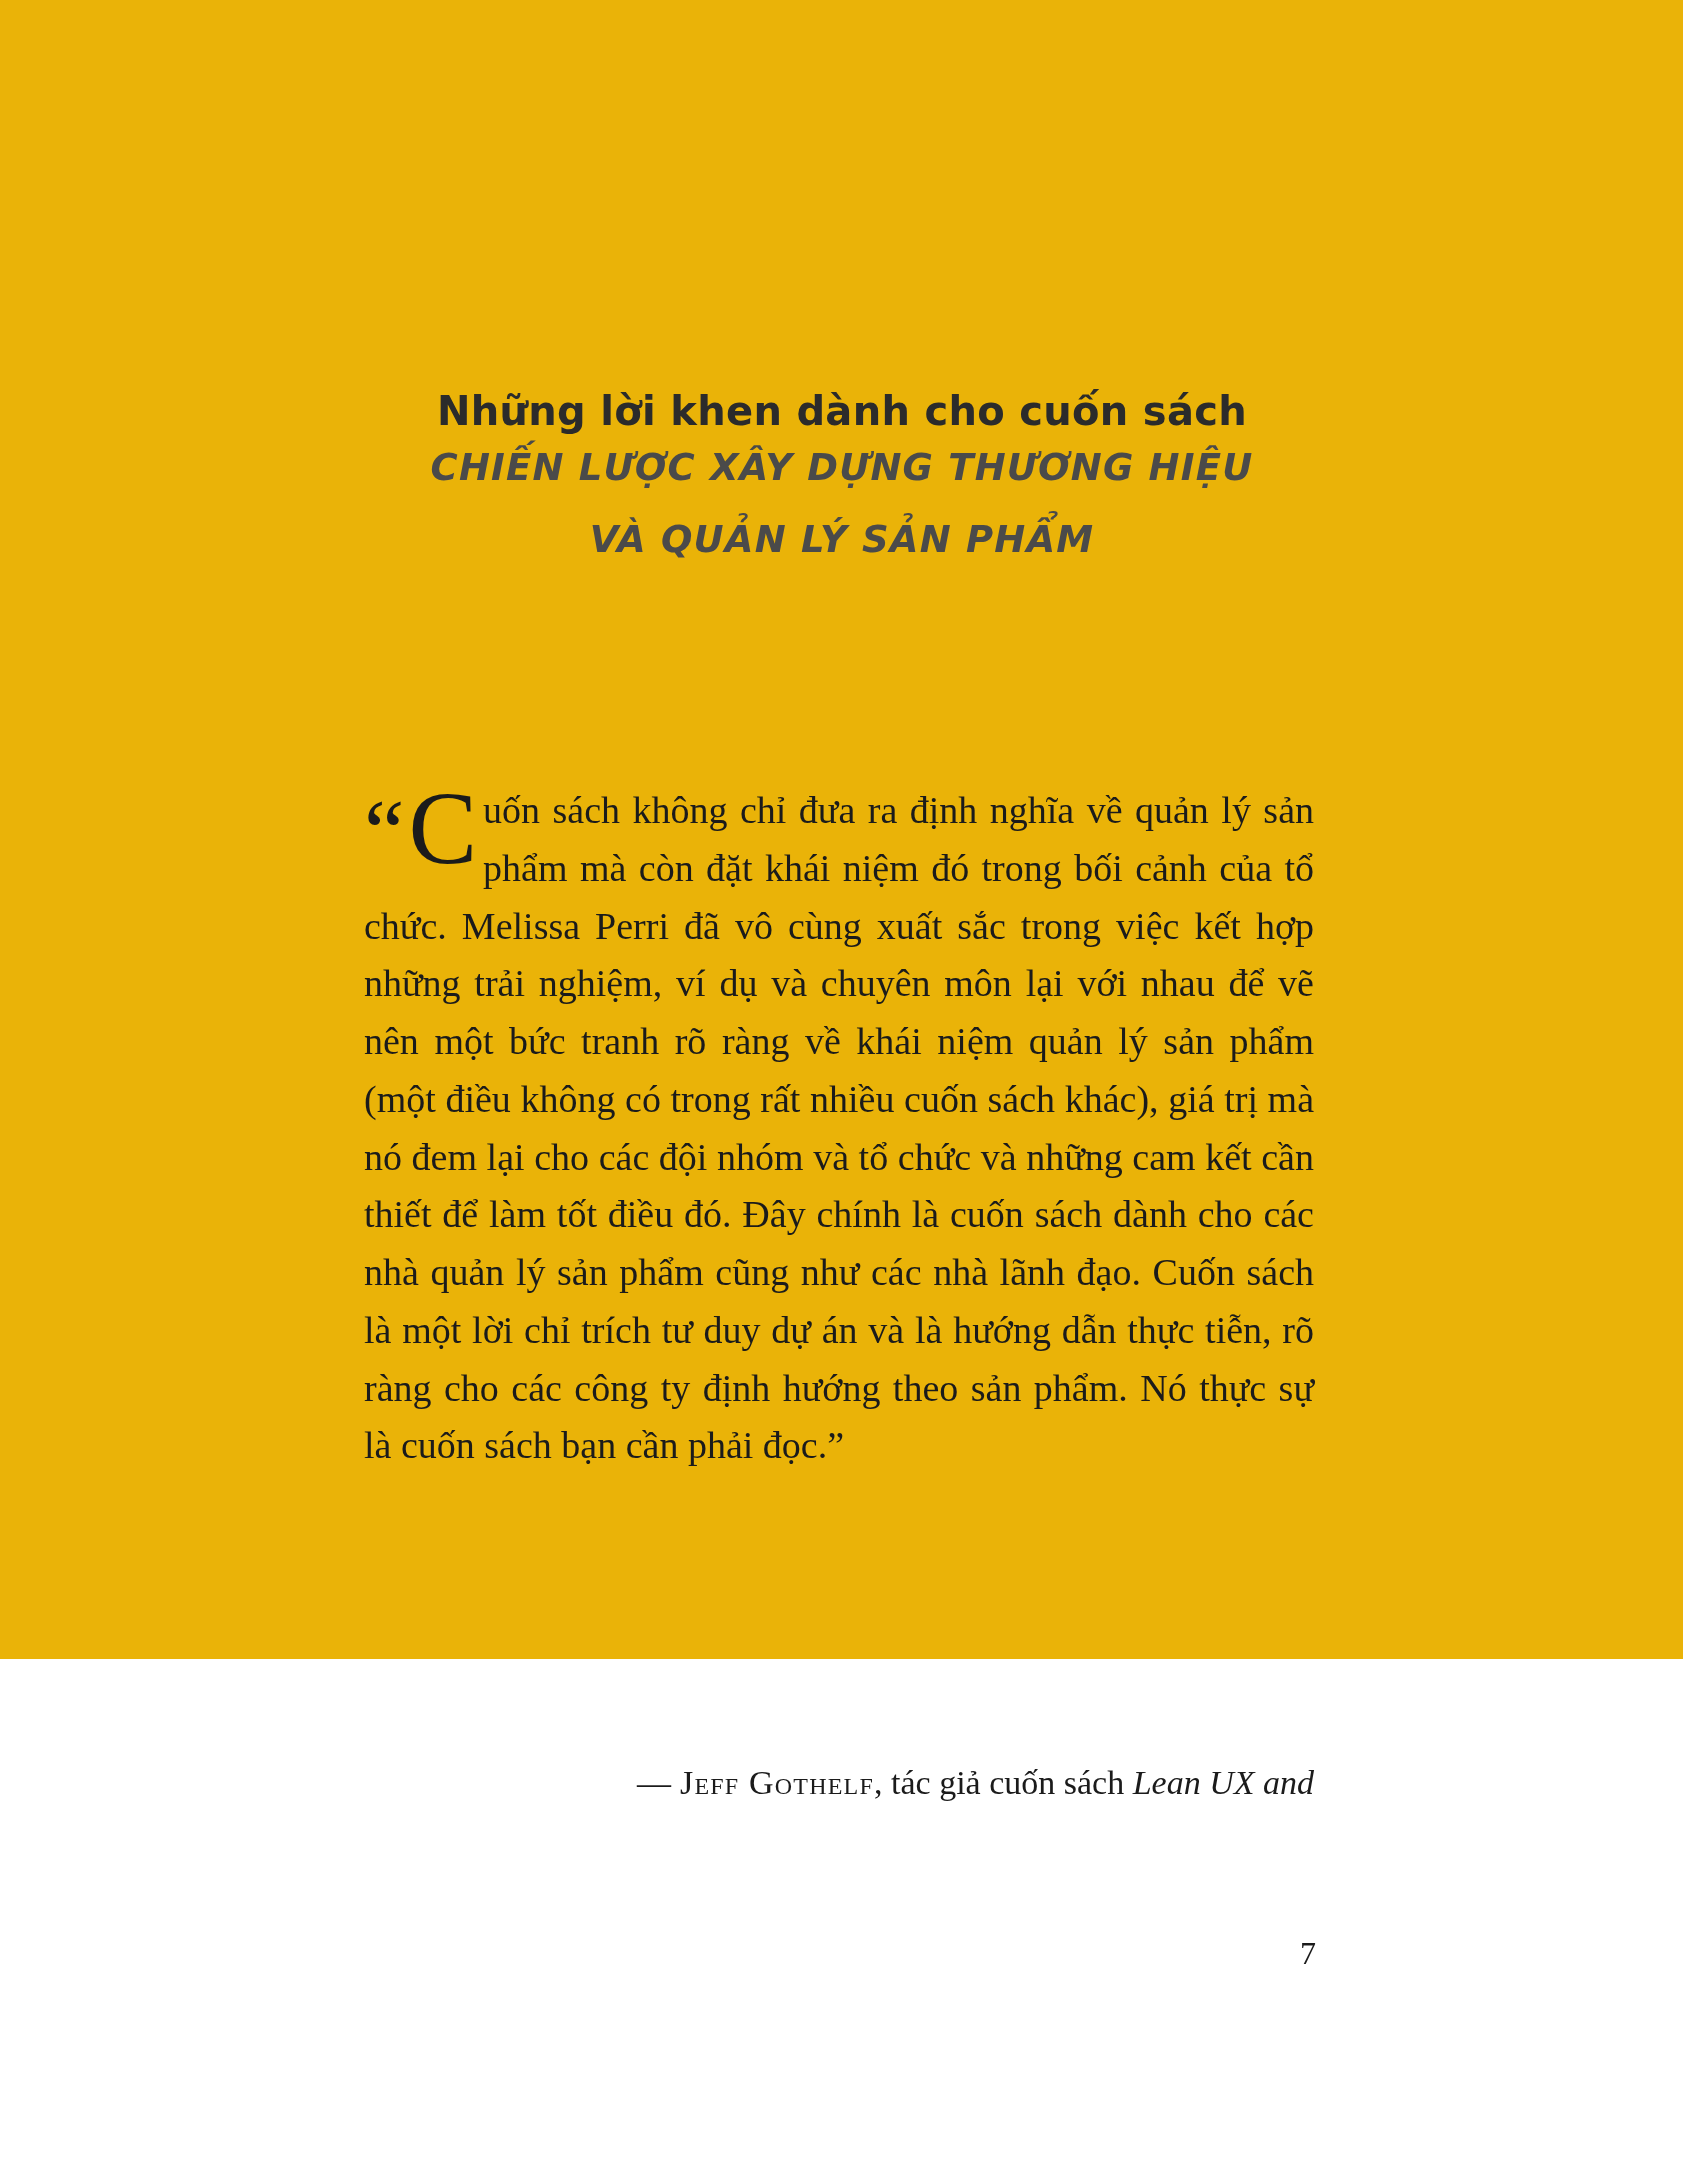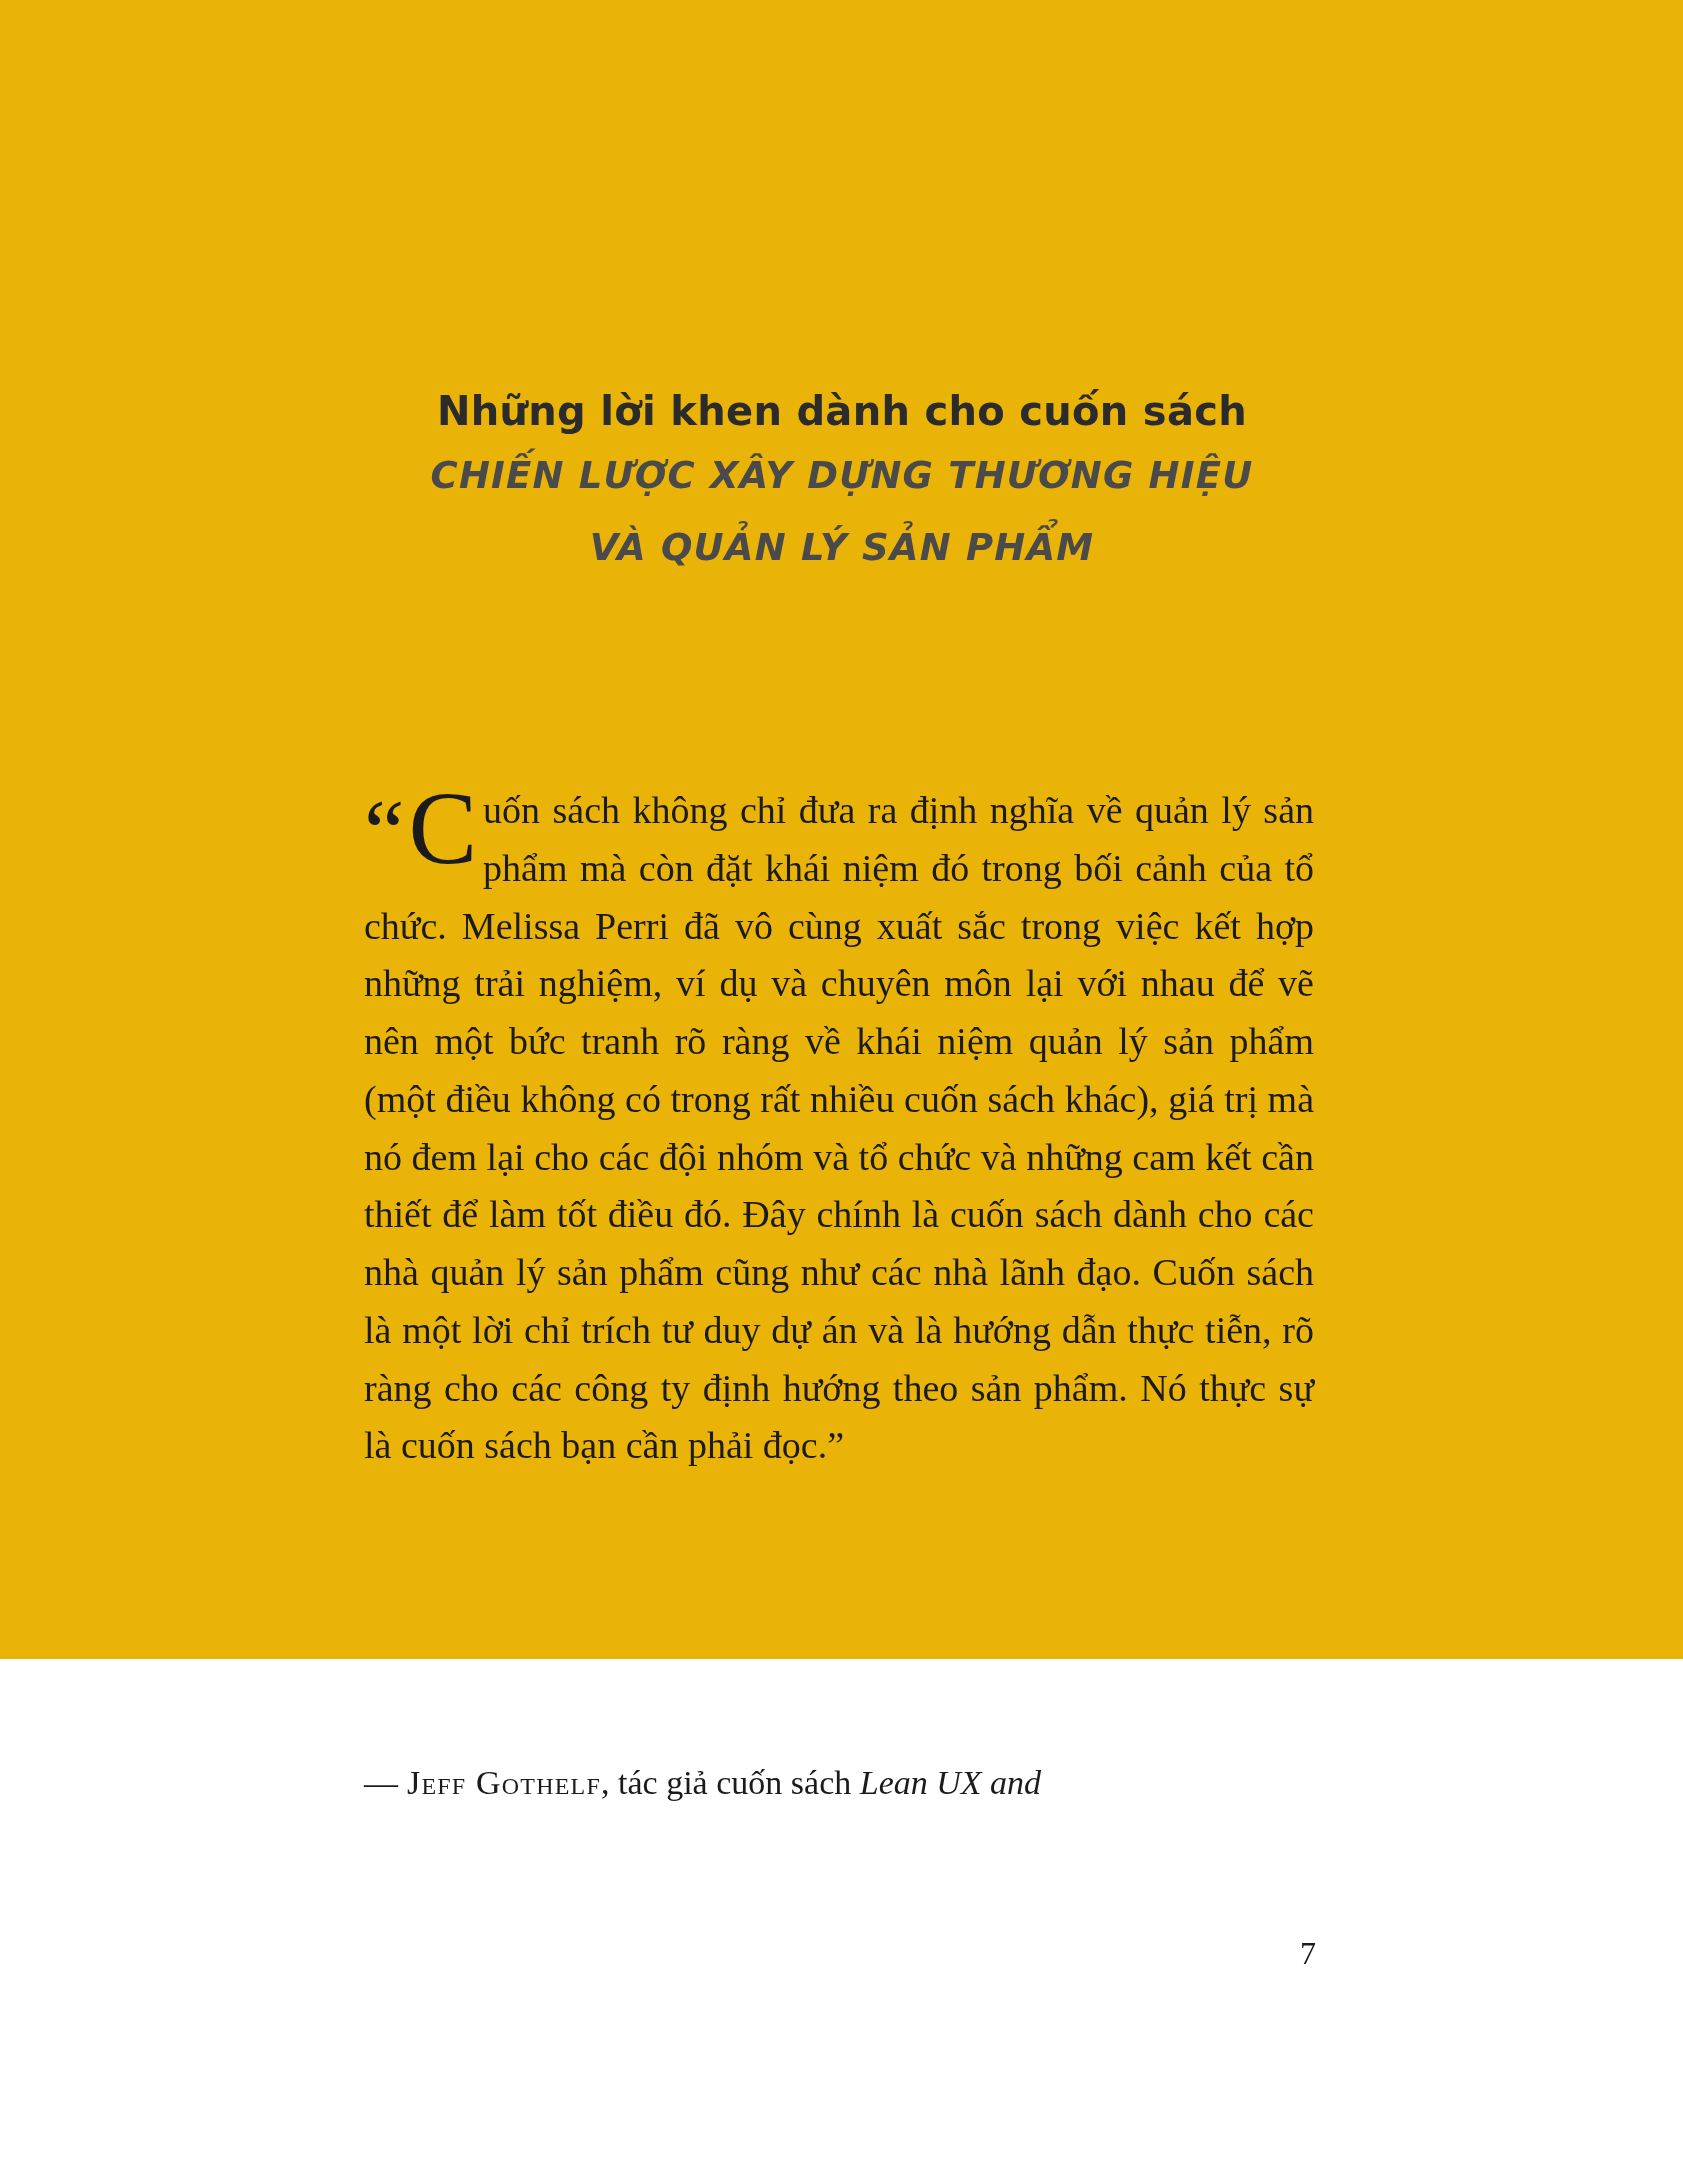--- a/index.html
+++ b/index.html
@@ -43,21 +43,21 @@
   }
   .heading-line-2,
   .heading-line-3 {
     font-family: "DejaVu Sans", sans-serif;
     font-weight: bold;
     font-style: italic;
     font-size: 37px;
     letter-spacing: 1.2px;
     color: #4a4a4a;
     line-height: 1.3;
-    margin-top: 16px;
+    margin-top: 8px;
   }
   .heading-line-3 {
     margin-top: 24px;
   }
 
   
   .quote-block {
     position: absolute;
     left: 364px;
     top: 782px;
@@ -104,21 +104,21 @@
   .attribution .dash {
     letter-spacing: 0.5px;
   }
   .attribution .smallcaps {
     font-variant: small-caps;
     letter-spacing: 1.2px;
   }
   .attribution .work-title {
     font-style: italic;
   }
-  .attr-line-1 { display: block; text-align: left; }
+  .attr-line-1 { display: block; text-align: right; }
   .attr-line-2 { display: block; text-align: right; font-style: italic; margin-top: 4px; }
 
   
   .page-number {
     position: absolute;
     left: 1257px;
     top: 1935px;
     width: 59px;
     text-align: right;
     font-family: "Liberation Serif", serif;

